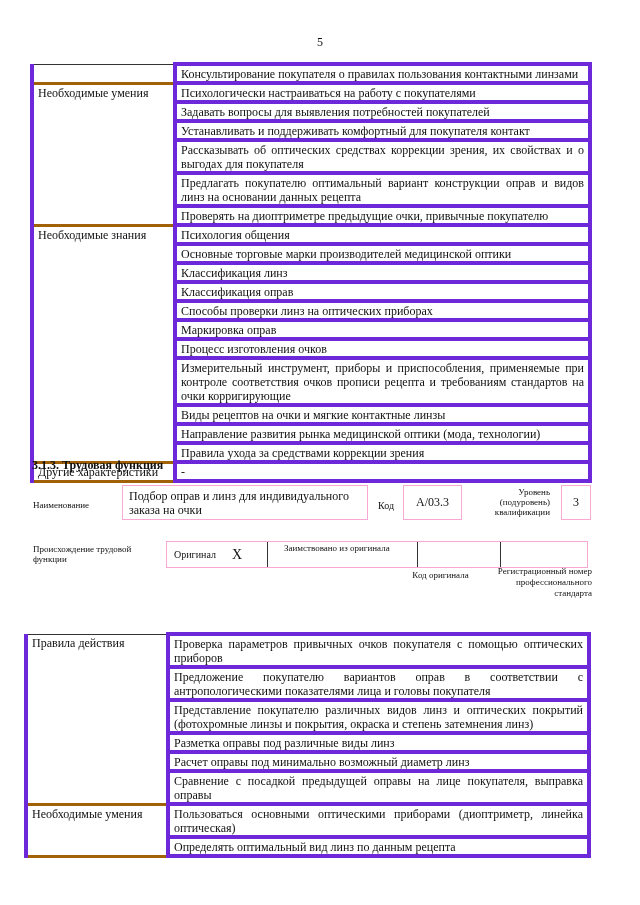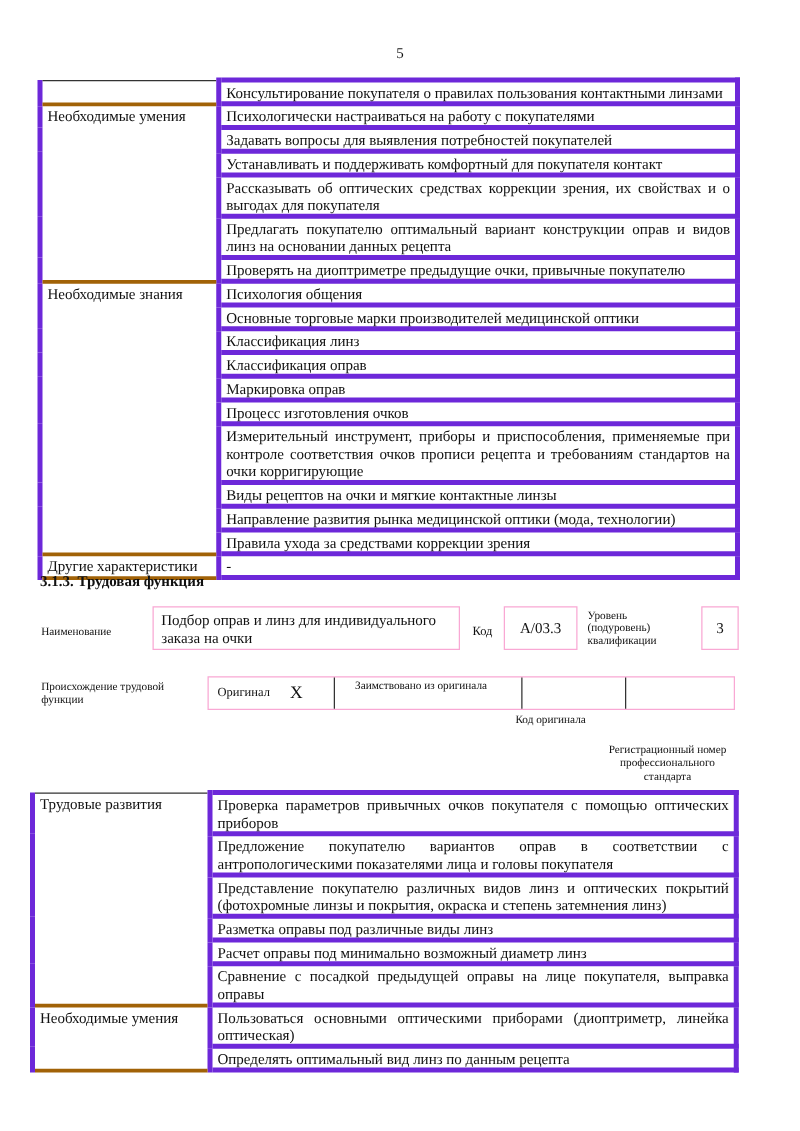--- a/index.html
+++ b/index.html
@@ -35,21 +35,21 @@
   .origin-row { left:166px; top:541px; width:422px; height:27px; display:flex;gap:12px; }
   .origin-row > div { border-right:1px solid #333; box-sizing:border-box; height:100%; }
   .origin-row > div:last-child { border-right:none; }
   .o-orig { width:101px; display:flex; align-items:center; padding-left:7px; }
   .o-orig .t { font-size:10px; }
   .o-orig .x { font-size:14px; margin-left:16px; }
   .o-borrow { width:138px; padding:1px 4px; }
   .o-code { width:71px; }
   .o-reg { flex:1; }
   .sub-code { left:405px; top:570px; width:71px; text-align:center; font-size:9px; line-height:11px; }
-  .sub-reg { left:476px; top:594px; width:116px; text-align:center; font-size:9px; line-height:11px; }
+  .sub-reg { left:476px; top:566px; width:116px; text-align:right; font-size:9px; line-height:11px; }
 </style>
 </head>
 <body>
 
 <div class="abs page-num">5</div>
 
 <table class="grid" id="t1">
   <colgroup>
       <col class="c1">
       <col>
@@ -94,20 +94,24 @@
       <tr>
         <td class="lbl cont"></td>
         <td class="j">Классификация линз</td>
       </tr>
       <tr>
         <td class="lbl cont"></td>
         <td class="j">Классификация оправ</td>
       </tr>
       <tr>
         <td class="lbl cont"></td>
+        <td class="j">Способы проверки линз на оптических приборах</td>
+      </tr>
+      <tr>
+        <td class="lbl cont"></td>
         <td class="j">Маркировка оправ</td>
       </tr>
       <tr>
         <td class="lbl cont"></td>
         <td class="j">Процесс изготовления очков</td>
       </tr>
       <tr>
         <td class="lbl cont"></td>
         <td class="j">Измерительный инструмент, приборы и приспособления, применяемые при контроле соответствия очков прописи рецепта и требованиям стандартов на очки корригирующие</td>
       </tr>
@@ -129,21 +133,21 @@
       </tr>
     </tbody>
 </table>
 
 <div class="abs section-title">3.1.3. Трудовая функция</div>
 
 <div class="abs small-lbl name-lbl">Наименование</div>
 <div class="abs box name-box">Подбор оправ и линз для индивидуального заказа на очки</div>
 <div class="abs code-lbl">Код</div>
 <div class="abs box code-box">A/03.3</div>
-<div class="abs small-lbl level-lbl" style="width:80px;">Уровень (подуровень) квалификации</div>
+<div class="abs small-lbl level-lbl" style="width:80px;text-align:right;">Уровень (подуровень) квалификации</div>
 <div class="abs box level-box">3</div>
 
 <div class="abs small-lbl origin-lbl" style="width:120px;">Происхождение трудовой функции</div>
 <div class="abs box origin-row">
   <div class="o-orig">
     <span class="t">Оригинал</span>
     <span class="x">X</span>
   </div>
   <div class="o-borrow small-lbl">Заимствовано из оригинала</div>
   <div class="o-code"></div>
@@ -152,21 +156,21 @@
 <div class="abs sub-code">Код оригинала</div>
 <div class="abs sub-reg">Регистрационный номер профессионального стандарта</div>
 
 <table class="grid" id="t2">
   <colgroup>
       <col class="c1">
       <col>
     </colgroup>
   <tbody id="t2-body">
       <tr>
-        <td class="lbl">Трудовые развития</td>
+        <td class="lbl">Правила действия</td>
         <td class="j">Проверка параметров привычных очков покупателя с помощью оптических приборов</td>
       </tr>
       <tr>
         <td class="lbl cont"></td>
         <td class="j">Предложение покупателю вариантов оправ в соответствии с антропологическими показателями лица и головы покупателя</td>
       </tr>
       <tr>
         <td class="lbl cont"></td>
         <td class="j">Представление покупателю различных видов линз и оптических покрытий (фотохромные линзы и покрытия, окраска и степень затемнения линз)</td>
       </tr>

